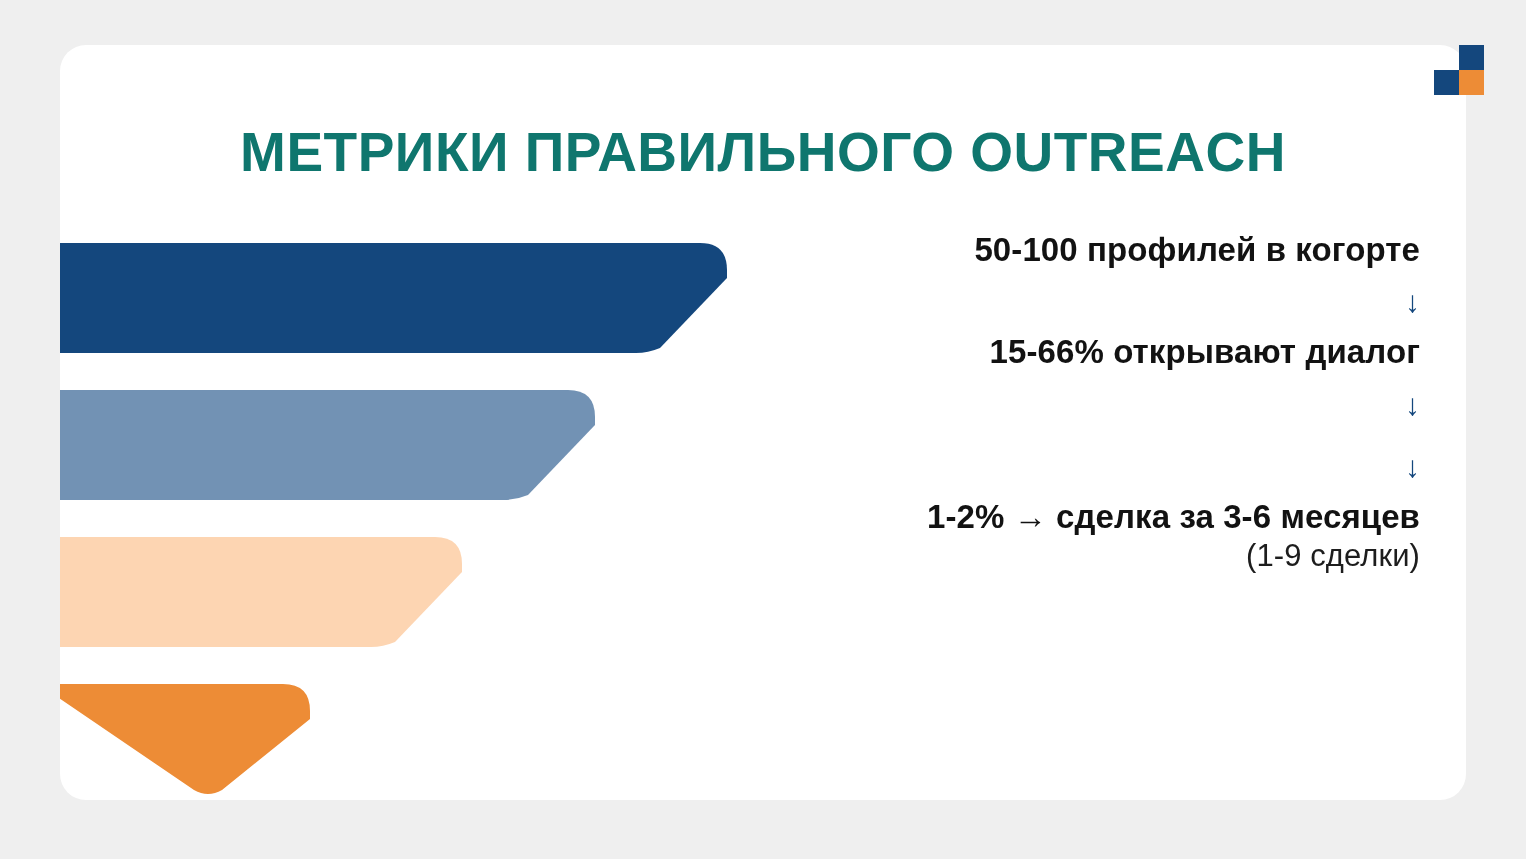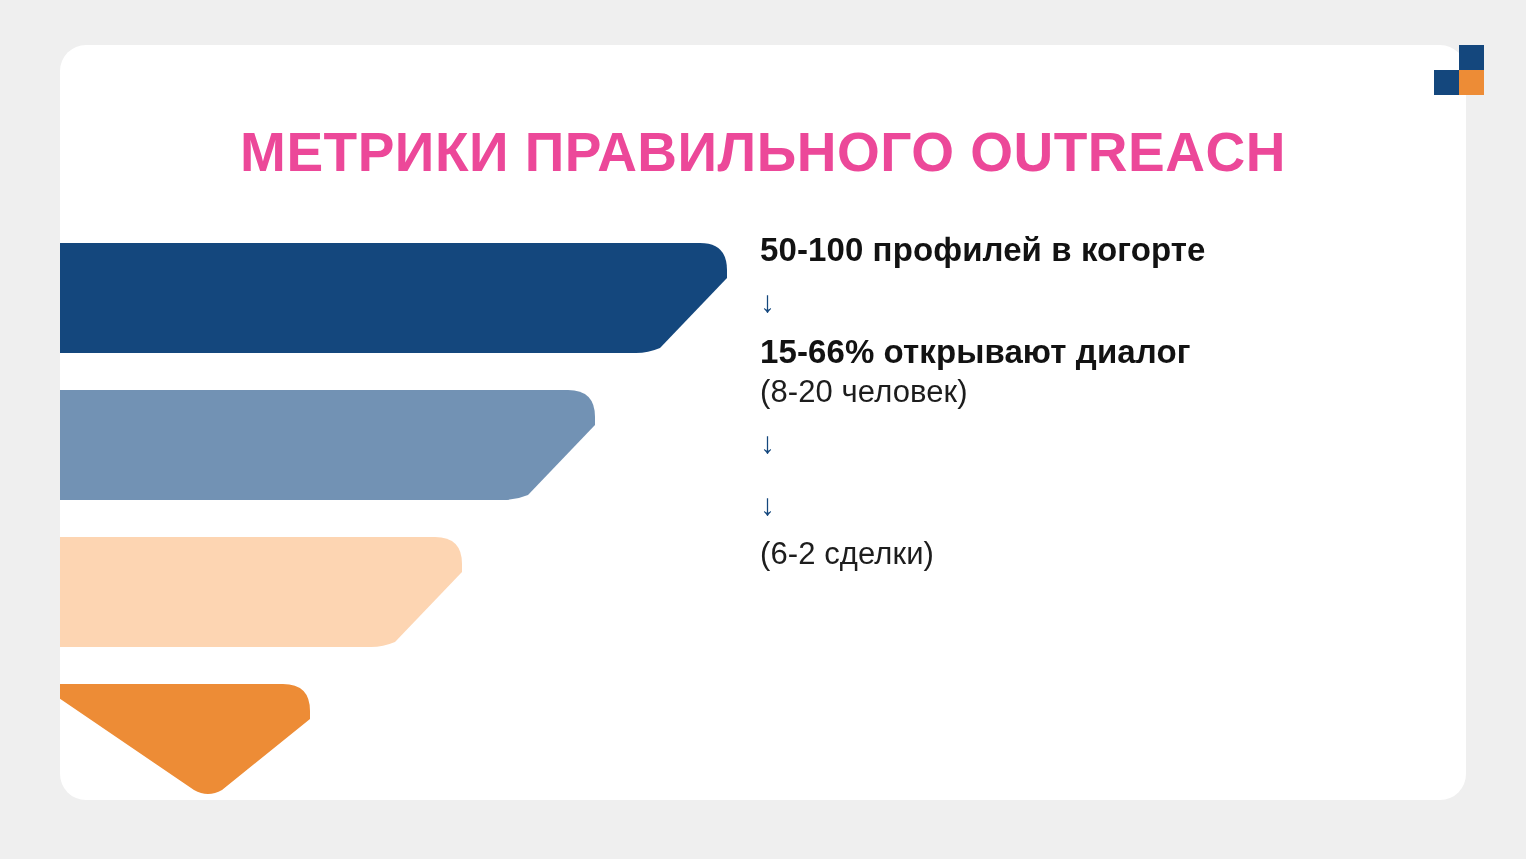--- a/index.html
+++ b/index.html
@@ -36,21 +36,21 @@
   
   #title {
     position: absolute;
     left: 0;
     top: 75px;
     width: 1406px;
     text-align: center;
     font-size: 55px;
     font-weight: bold;
     letter-spacing: 0.5px;
-    color: #ec4899;
+    color: #0f766e;
     white-space: nowrap;
   }
 
   
   #funnel {
     position: absolute;
     left: -60px;
     top: 153px;
     width: 760px;
     height: 600px;
@@ -60,21 +60,21 @@
     width: 760px;
     height: 600px;
   }
 
   
   #flow {
     position: absolute;
     left: 700px;
     top: 185px;
     width: 660px;
-    text-align: left;
+    text-align: right;
   }
   .step {
     width: 100%;
   }
   .step-main {
     font-size: 33px;
     font-weight: bold;
     color: #121212;
     line-height: 1.22;
     letter-spacing: 0.1px;
@@ -138,30 +138,30 @@
     <div id="flow">
 
       <div class="step">
         <div class="step-main">50-100 профилей в когорте</div>
       </div>
 
       <div class="arrow">↓</div>
 
       <div class="step">
         <div class="step-main">15-66% открывают диалог</div>
-        <div class="step-sub">(8-20 человек)</div>
       </div>
 
       <div class="arrow">↓</div>
 
 
       <div class="arrow">↓</div>
 
       <div class="step">
-        <div class="step-sub">(6-2 сделки)</div>
+        <div class="step-main">1-2% → сделка за 3-6 месяцев</div>
+        <div class="step-sub">(1-9 сделки)</div>
       </div>
 
     </div>
   </div>
 
   <div id="logo">
     <div class="sq sq-tr"></div>
     <div class="sq sq-bl"></div>
     <div class="sq sq-br"></div>
   </div>

